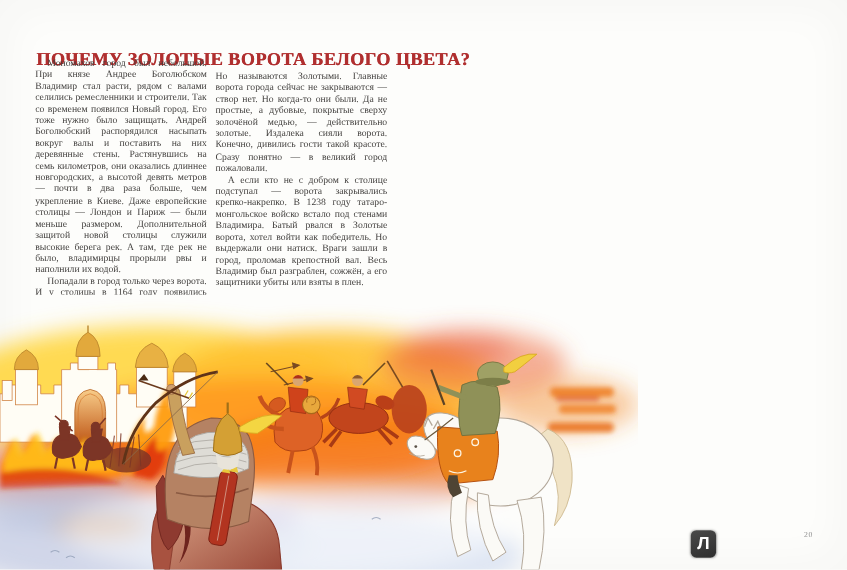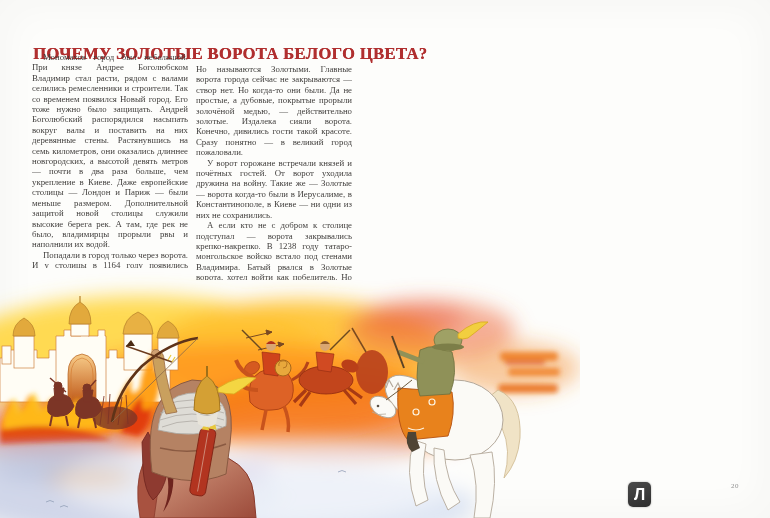--- a/index.html
+++ b/index.html
@@ -54,22 +54,21 @@
 
 <div class="spread">
 
   <div class="page page-left">
     <h1 class="title">ПОЧЕМУ ЗОЛОТЫЕ ВОРОТА БЕЛОГО ЦВЕТА?</h1>
     <div class="col" id="col1">
         <p>Мономахов город был небольшой. При князе Андрее Боголюбском Владимир стал расти, рядом с валами селились ремесленники и строители. Так со временем появился Новый город. Его тоже нужно было защищать. Андрей Боголюбский распорядился насыпать вокруг валы и поставить на них деревянные стены. Растянувшись на семь километров, они оказались длиннее новгородских, а высотой девять метров — почти в два раза больше, чем укрепление в Киеве. Даже европейские столицы — Лондон и Париж — были меньше размером. Дополнительной защитой новой столицы служили высокие берега рек. А там, где рек не было, владимирцы прорыли рвы и наполнили их водой.</p>
         <p>Попадали в город только через ворота. И у столицы в 1164 году появились необычные главные ворота! Очень высокие, мощные. С церковью наверху. Построили их из белого камня. И сейчас они такие же белые.</p>
       </div>
     <div class="col continued" id="col2">
-        <p>Но называются Золотыми. Главные ворота города сейчас не закрываются — створ нет. Но когда-то они были. Да не простые, а дубовые, покрытые прорыли золочёной медью, — действительно золотые. Издалека сияли ворота. Конечно, дивились гости такой красоте. Сразу понятно — в великий город пожаловали.</p>
-        <p>У ворот горожане встречали князей и почётных гостей. От ворот уходила дружина на войну. Такие же — Золотые — ворота когда-то были в Иерусалиме, в Константинополе, в Киеве — ни одни из них не сохранились.</p>
+        <p>Но называются Золотыми. Главные ворота города сейчас не закрываются — створ нет. Но когда-то они были. Да не простые, а дубовые, покрытые сверху золочёной медью, — действительно золотые. Издалека сияли ворота. Конечно, дивились гости такой красоте. Сразу понятно — в великий город пожаловали.</p>
         <p>А если кто не с добром к столице подступал — ворота закрывались крепко-накрепко. В 1238 году татаро-монгольское войско встало под стенами Владимира. Батый рвался в Золотые ворота, хотел войти как победитель. Но выдержали они натиск. Враги зашли в город, проломав крепостной вал. Весь Владимир был разграблен, сожжён, а его защитники убиты или взяты в плен.</p>
       </div>
   </div>
 
   <div class="page page-right">
     
     
   </div>
 
   <svg class="illustration" viewBox="0 270 580 248" role="img" aria-label="Татаро-монгольские всадники штурмуют горящий белокаменный Владимир у Золотых ворот; на переднем плане лучник на коне в снегу">

